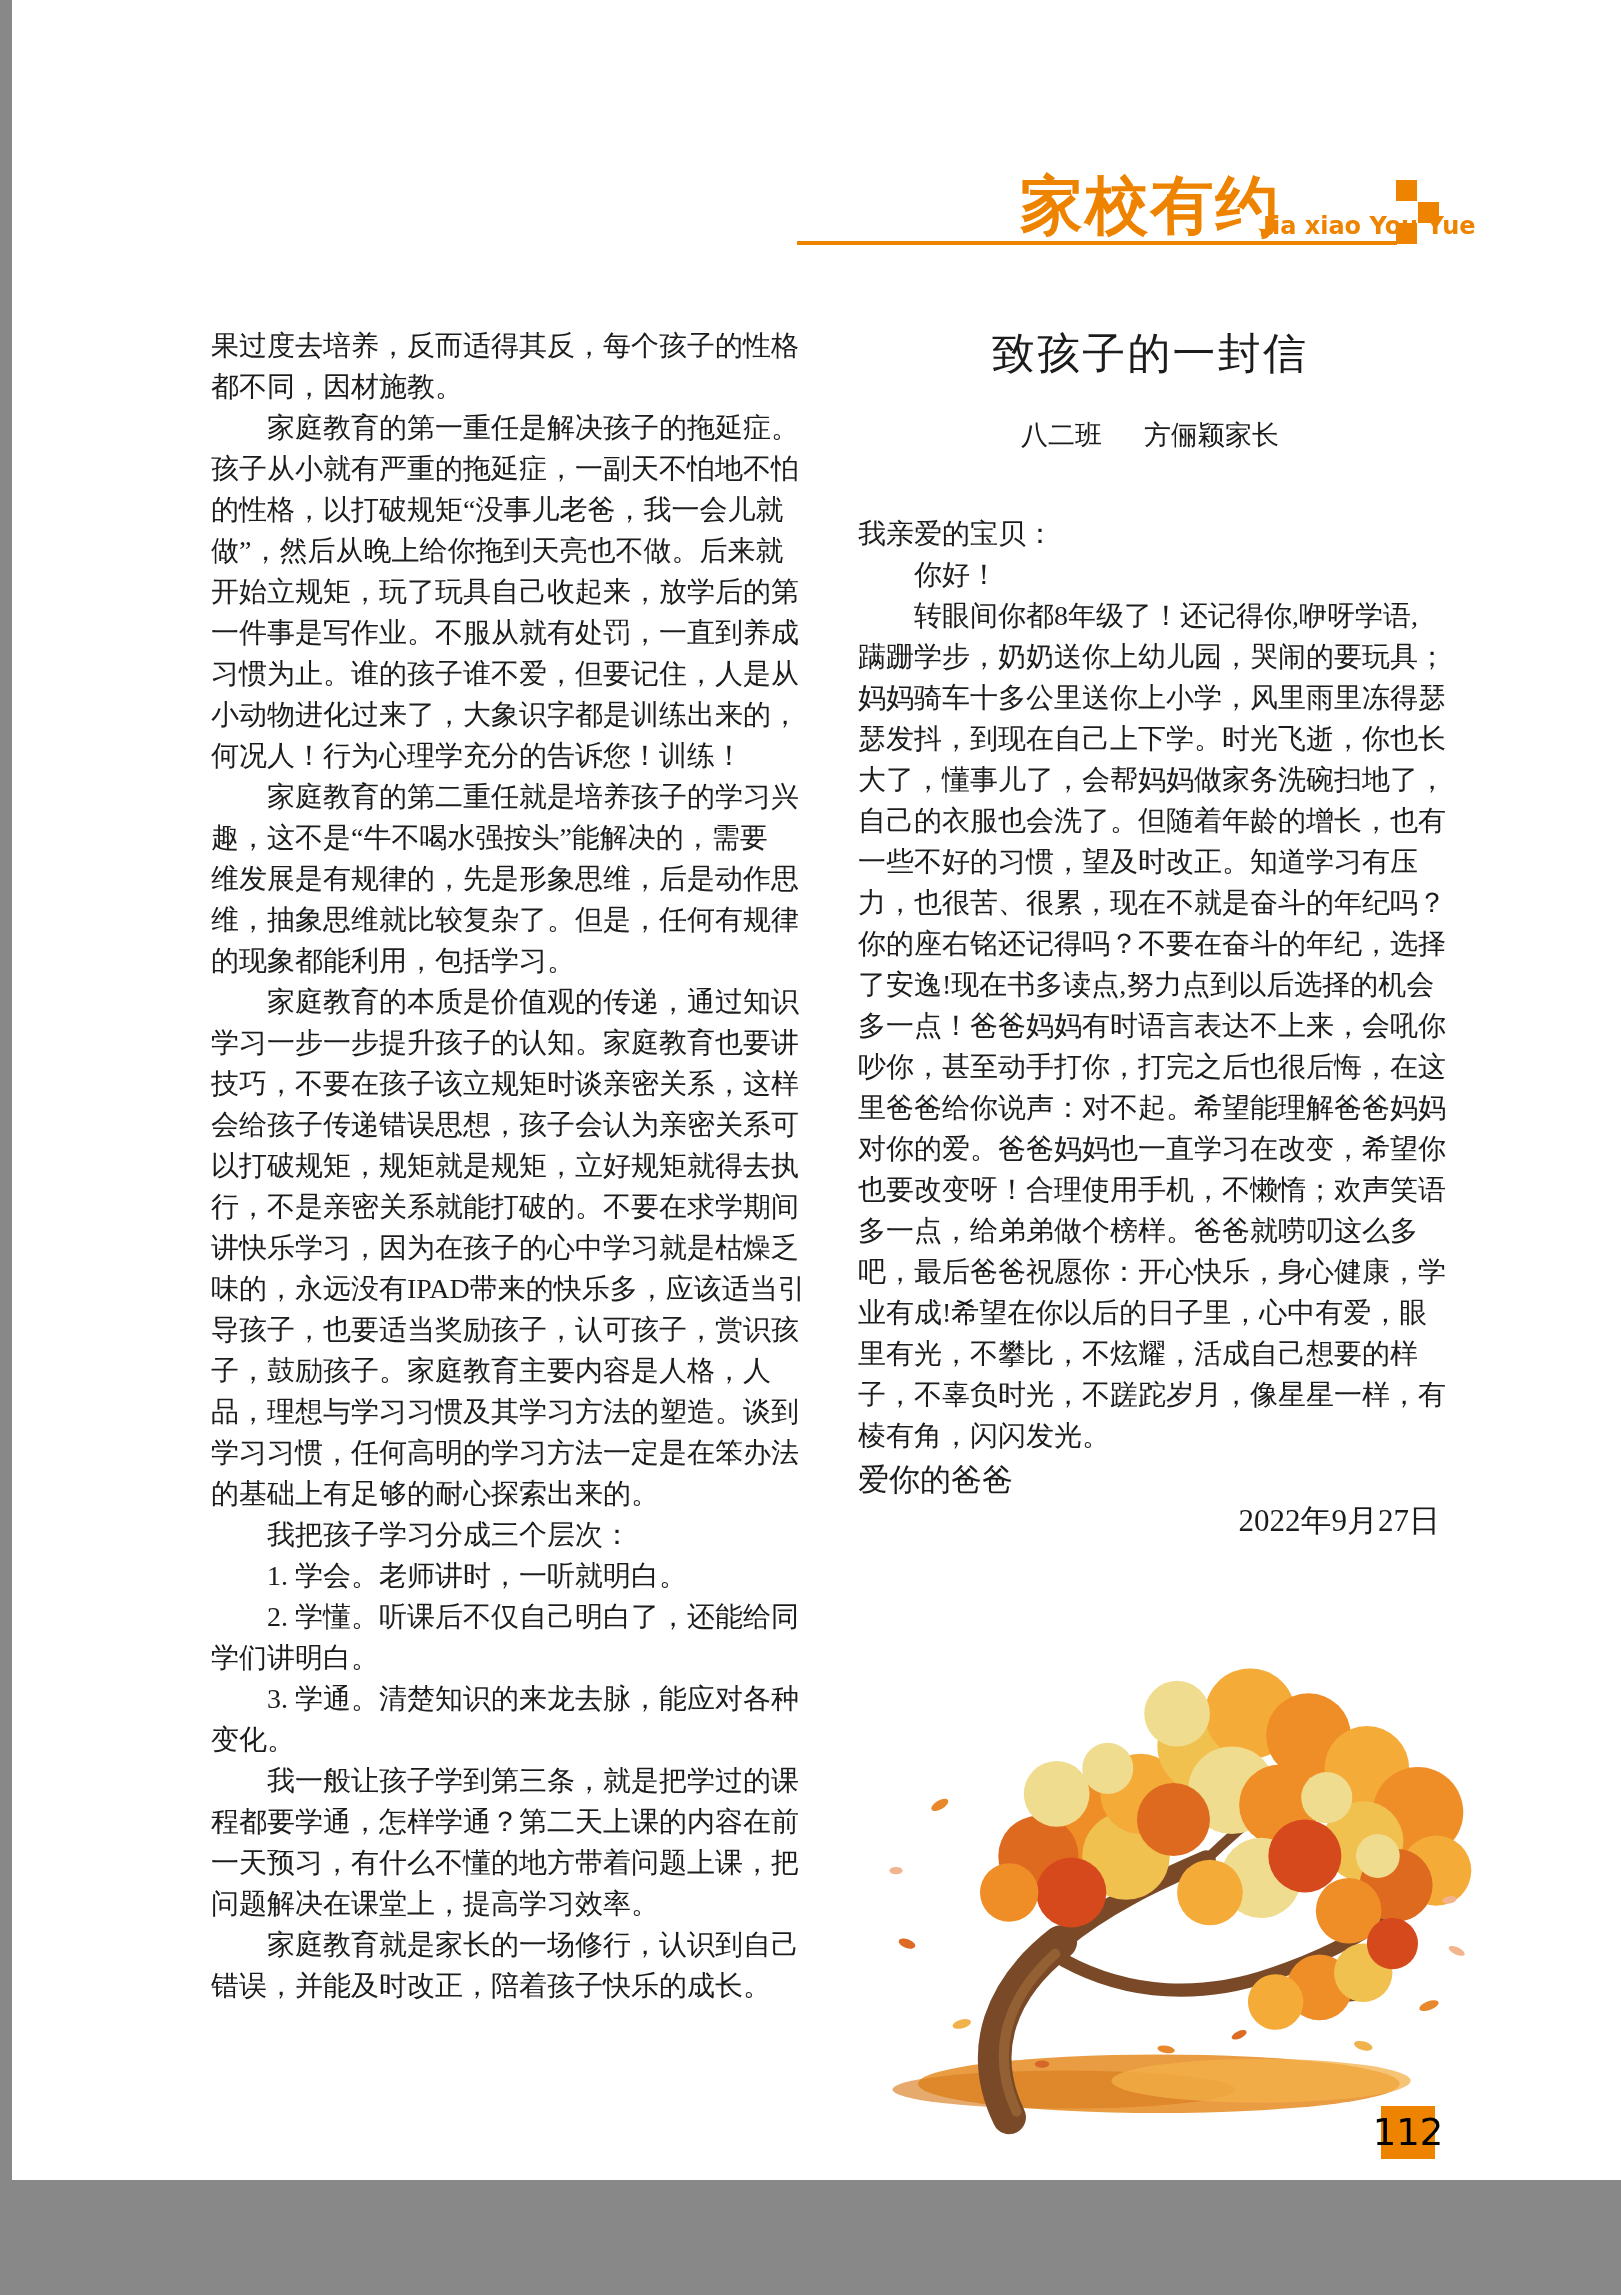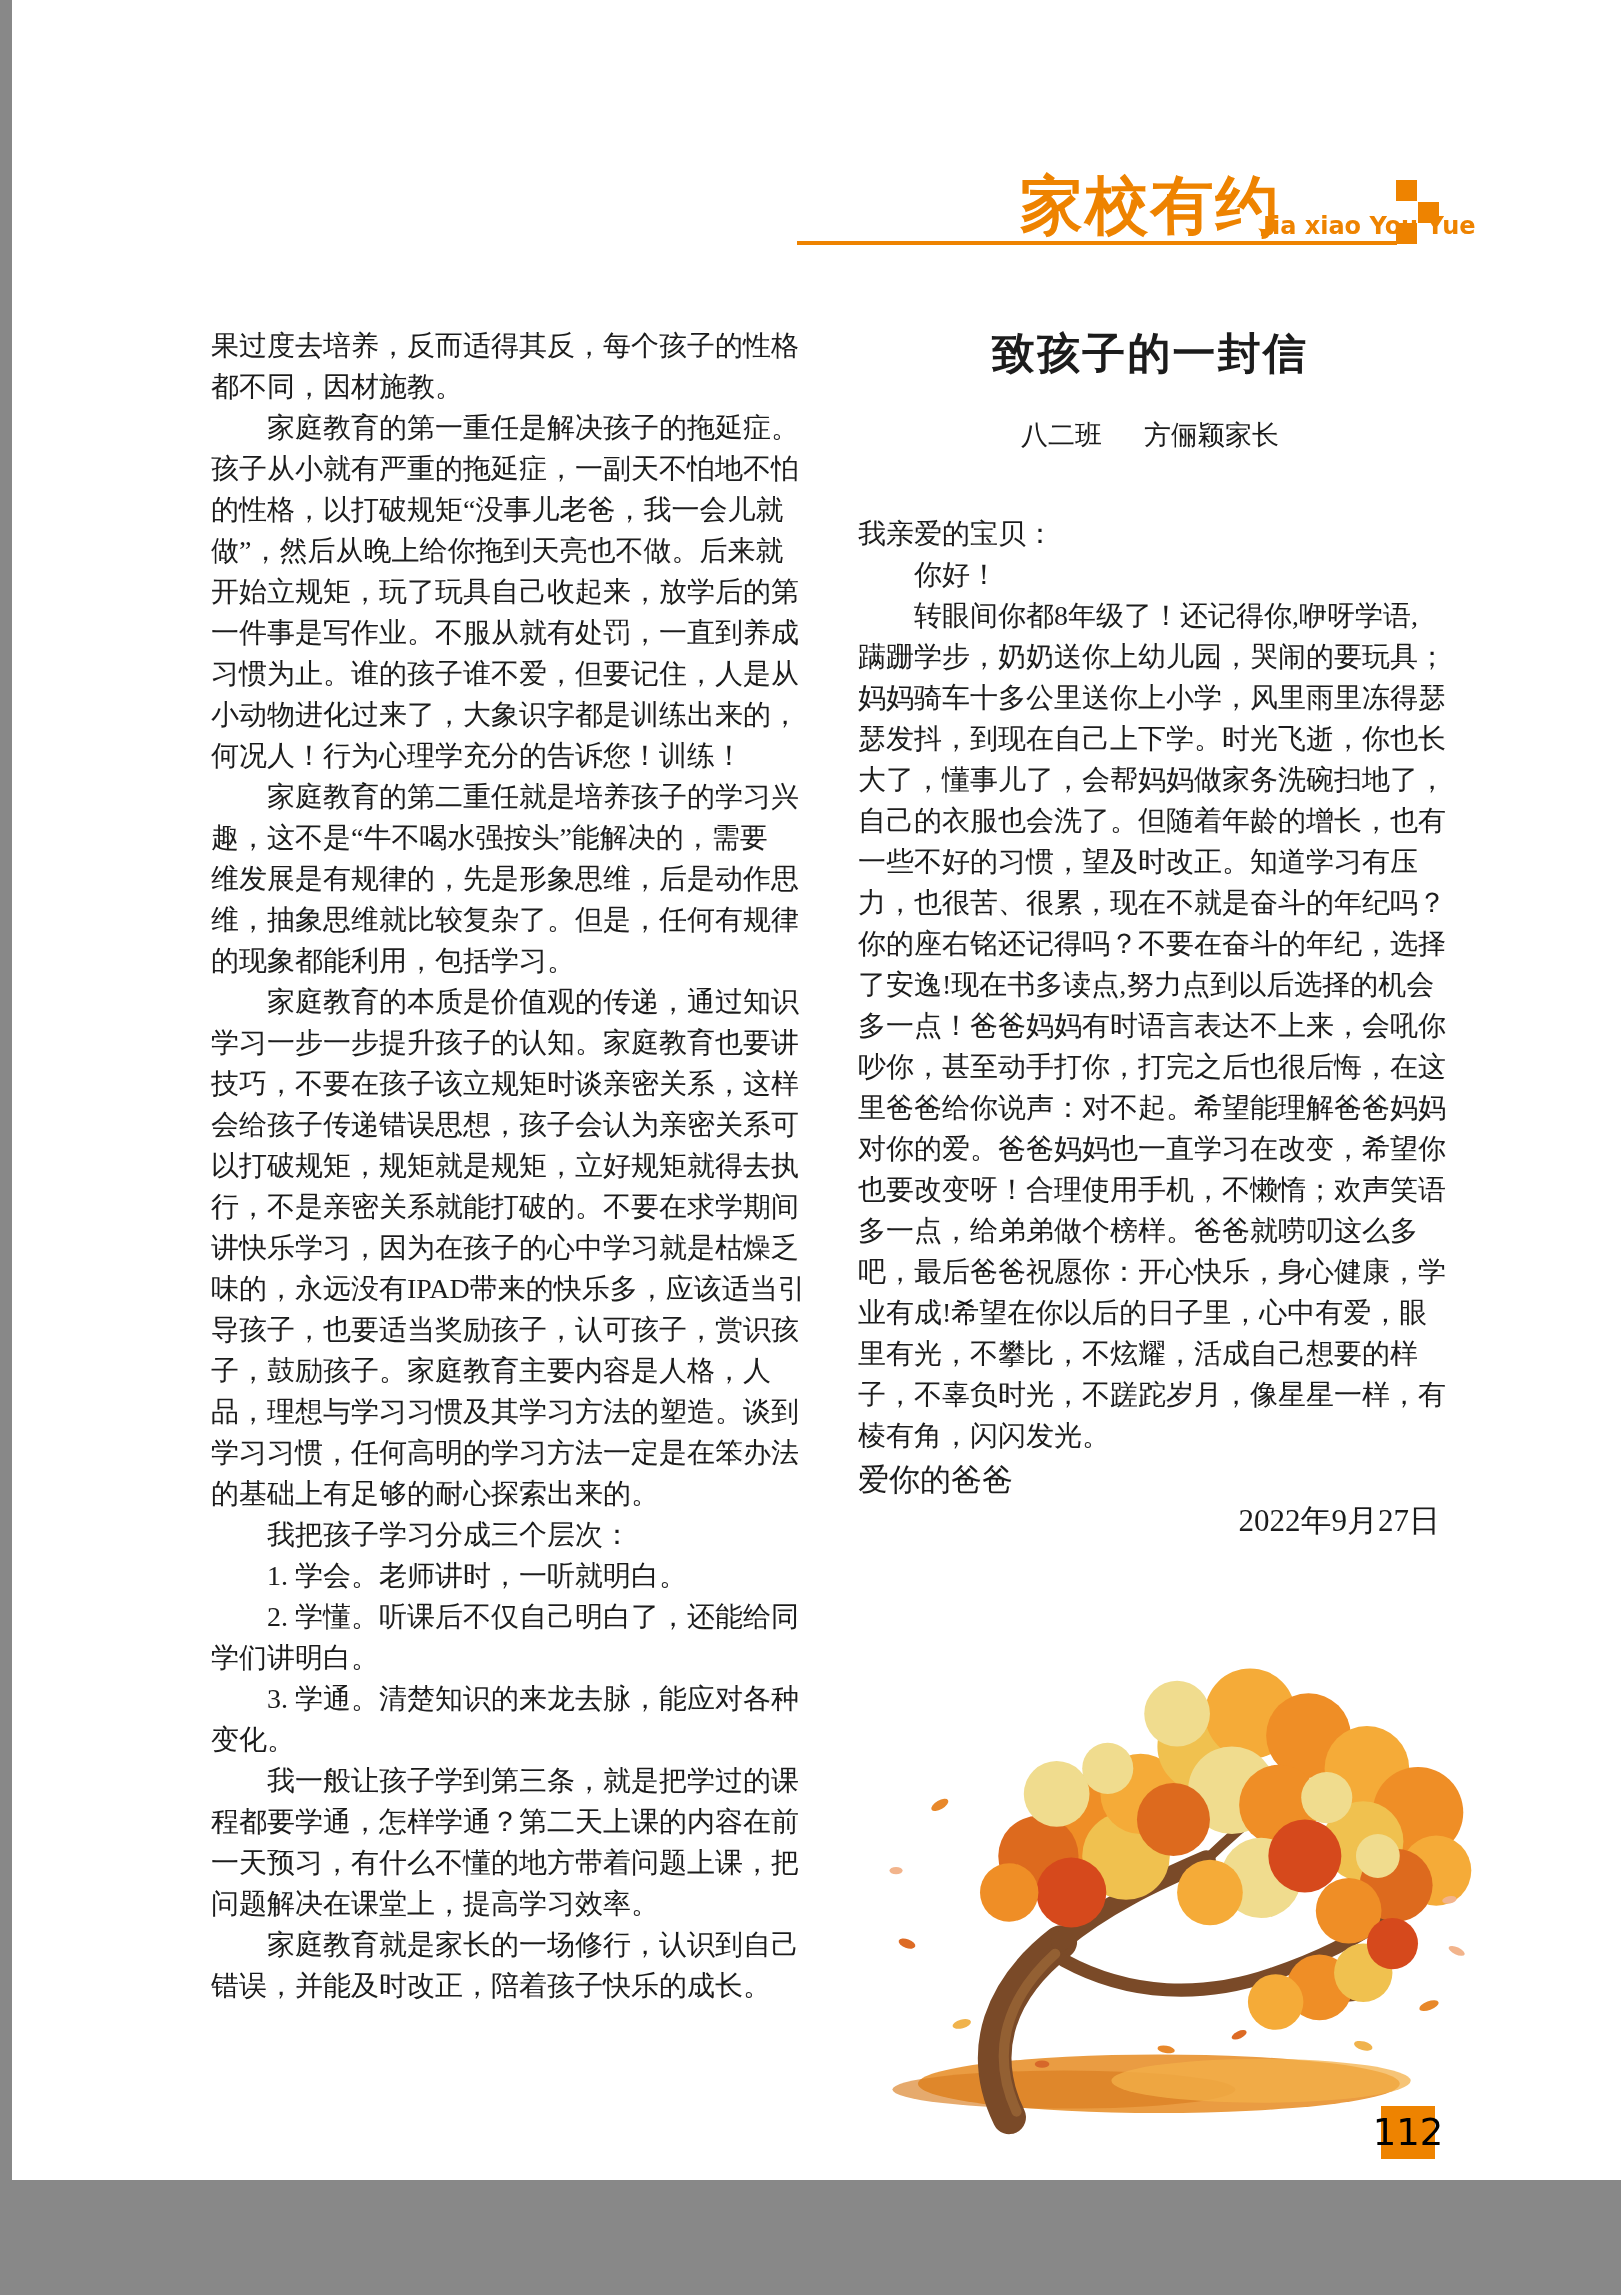--- a/index.html
+++ b/index.html
@@ -25,21 +25,21 @@
   .sq1 { left:1384px; top:180px; }
   .sq2 { left:1406px; top:202px; }
   .sq3 { left:1384px; top:223px; }
   
   .col { position:absolute; width:584px; }
   .col .line { height:41px; line-height:41px; font-size:28px; white-space:pre; }
   .col-left  { left:199px;  top:325px; }
   .col-right { left:846px; top:513px; }
   .letter-title {
     position:absolute; left:846px; top:329px; width:584px; text-align:center;
-    font-size:43px; line-height:50px; font-weight:bold; letter-spacing:2.2px;
+    font-size:43px; line-height:50px; font-weight:normal; letter-spacing:2.2px;
   }
   .letter-byline {
     position:absolute; left:846px; top:418px; width:584px; text-align:center;
     font-size:27px; line-height:34px;
   }
   .letter-byline .author { margin-left:42px; }
   .letter-signature {
     position:absolute; left:846px; top:1461px; width:557px; text-align:left;
     font-size:31px; line-height:38px;
   }

